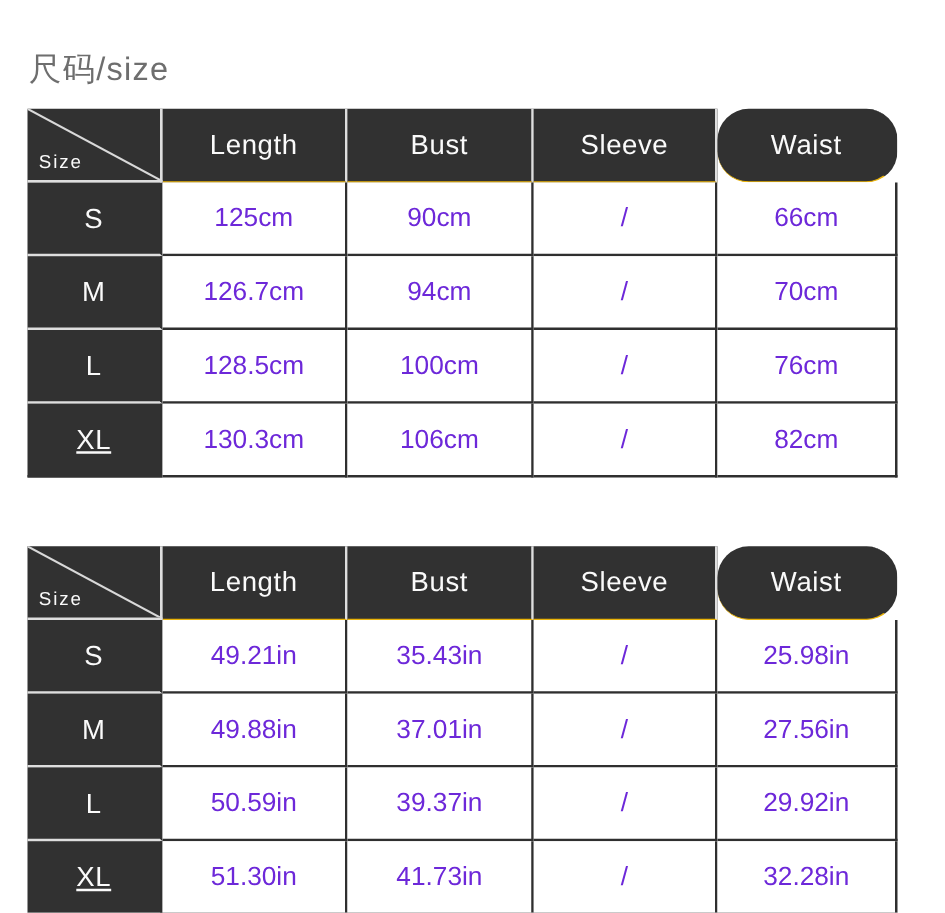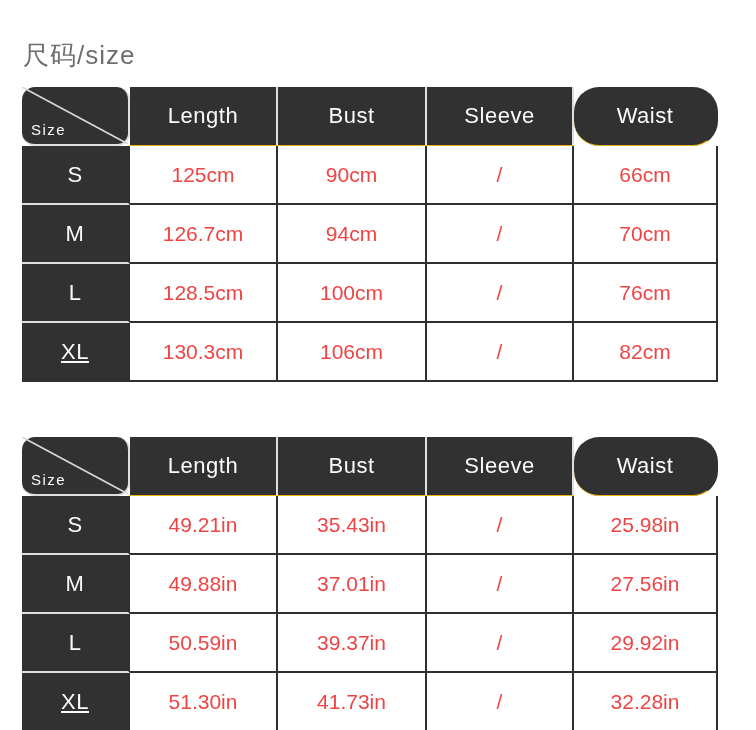--- a/index.html
+++ b/index.html
@@ -25,39 +25,39 @@
   
   th {
     background:#313131; color:#fafafa; font-weight:400; font-size:22px;
     border-right:2px solid #dedede;      
     border-bottom:1px solid #eab308;     
     letter-spacing:0.5px;
   }
   th:last-child { border-right-color:#313131;border-radius:25px; }
 
   
-  th.corner { position:relative; border-bottom:2px solid #dedede;border-radius:13px; }
+  th.corner { position:relative; border-bottom:2px solid #dedede; }
   th.corner svg { position:absolute; left:0; top:0; width:100%; height:100%; display:block; }
   th.corner .corner-label {
     position:absolute; left:9px; bottom:6px;
     font-size:15px; letter-spacing:1.5px; color:#fafafa;
   }
 
   
   td.size-cell {
     background:#313131; color:#fafafa; font-size:22px;
     border-right:2px solid #2f2f2f;      
     border-bottom:2px solid #dedede;     
     letter-spacing:0.5px;
   }
   tr:last-child td.size-cell { border-bottom-color:#313131;text-decoration:underline; }
 
   
   td.value-cell {
-    background:#ffffff; color:#ef4444; font-size:21px;
+    background:#ffffff; color:#6d28d9; font-size:21px;
     border-right:2px solid #2f2f2f;
     border-bottom:2px solid #2f2f2f;
   }
 </style>
 </head>
 <body>
 
 <div class="page">
 
   <h1 class="page-title">尺码/size</h1>

